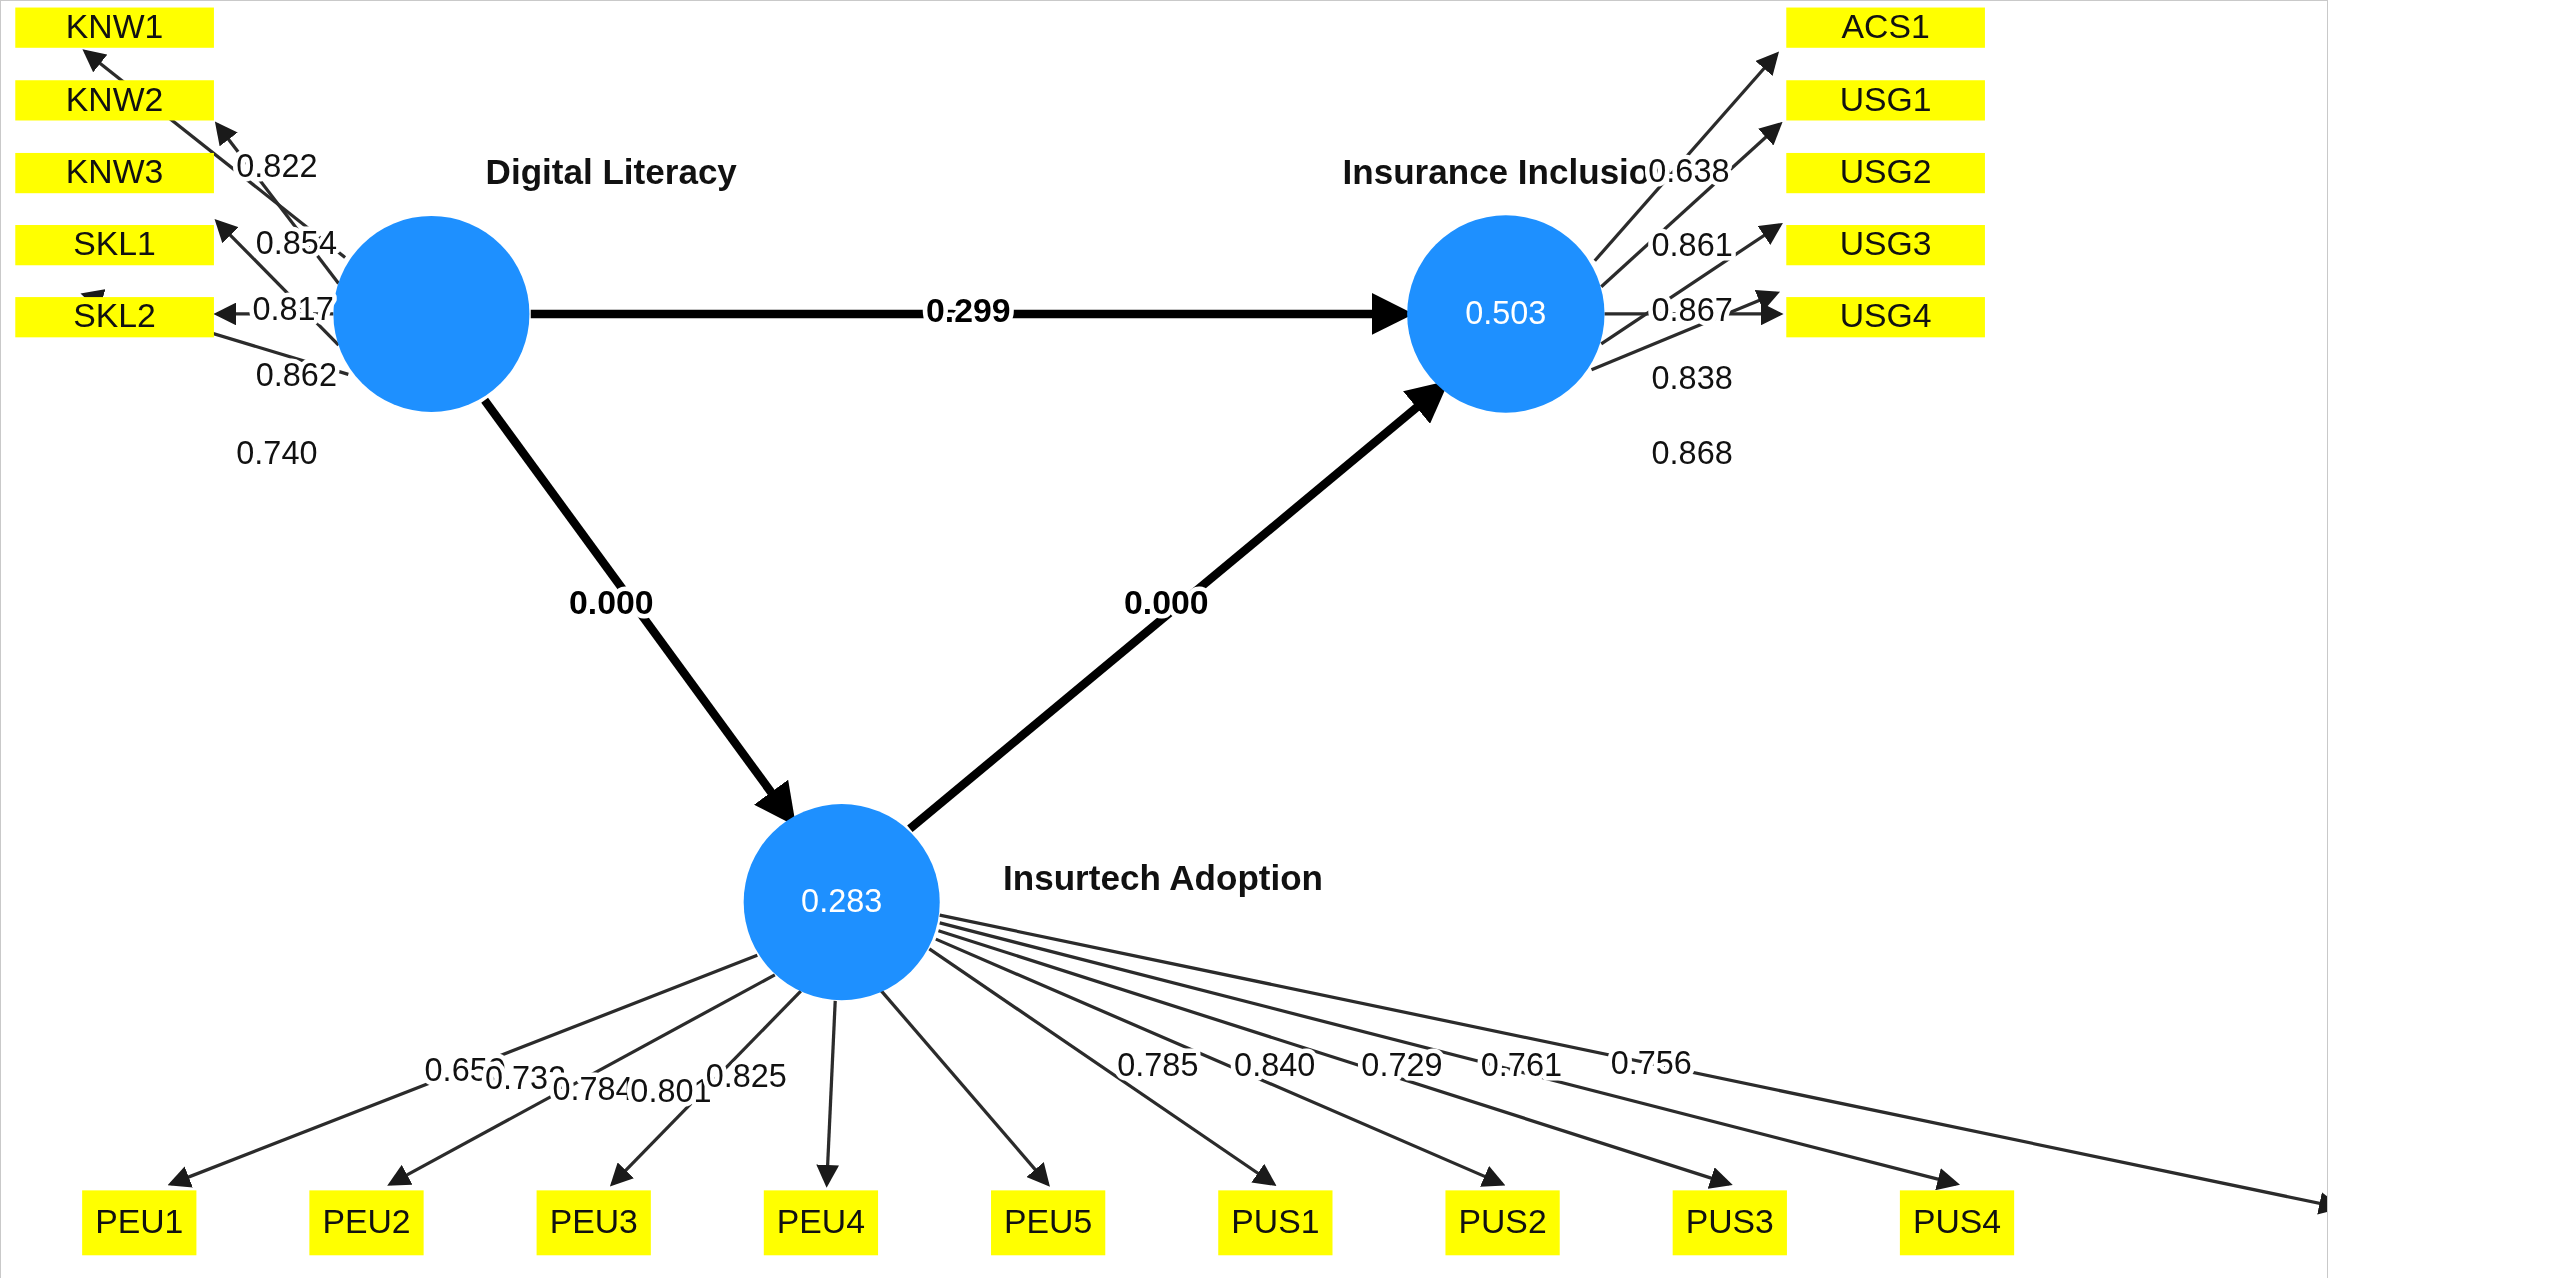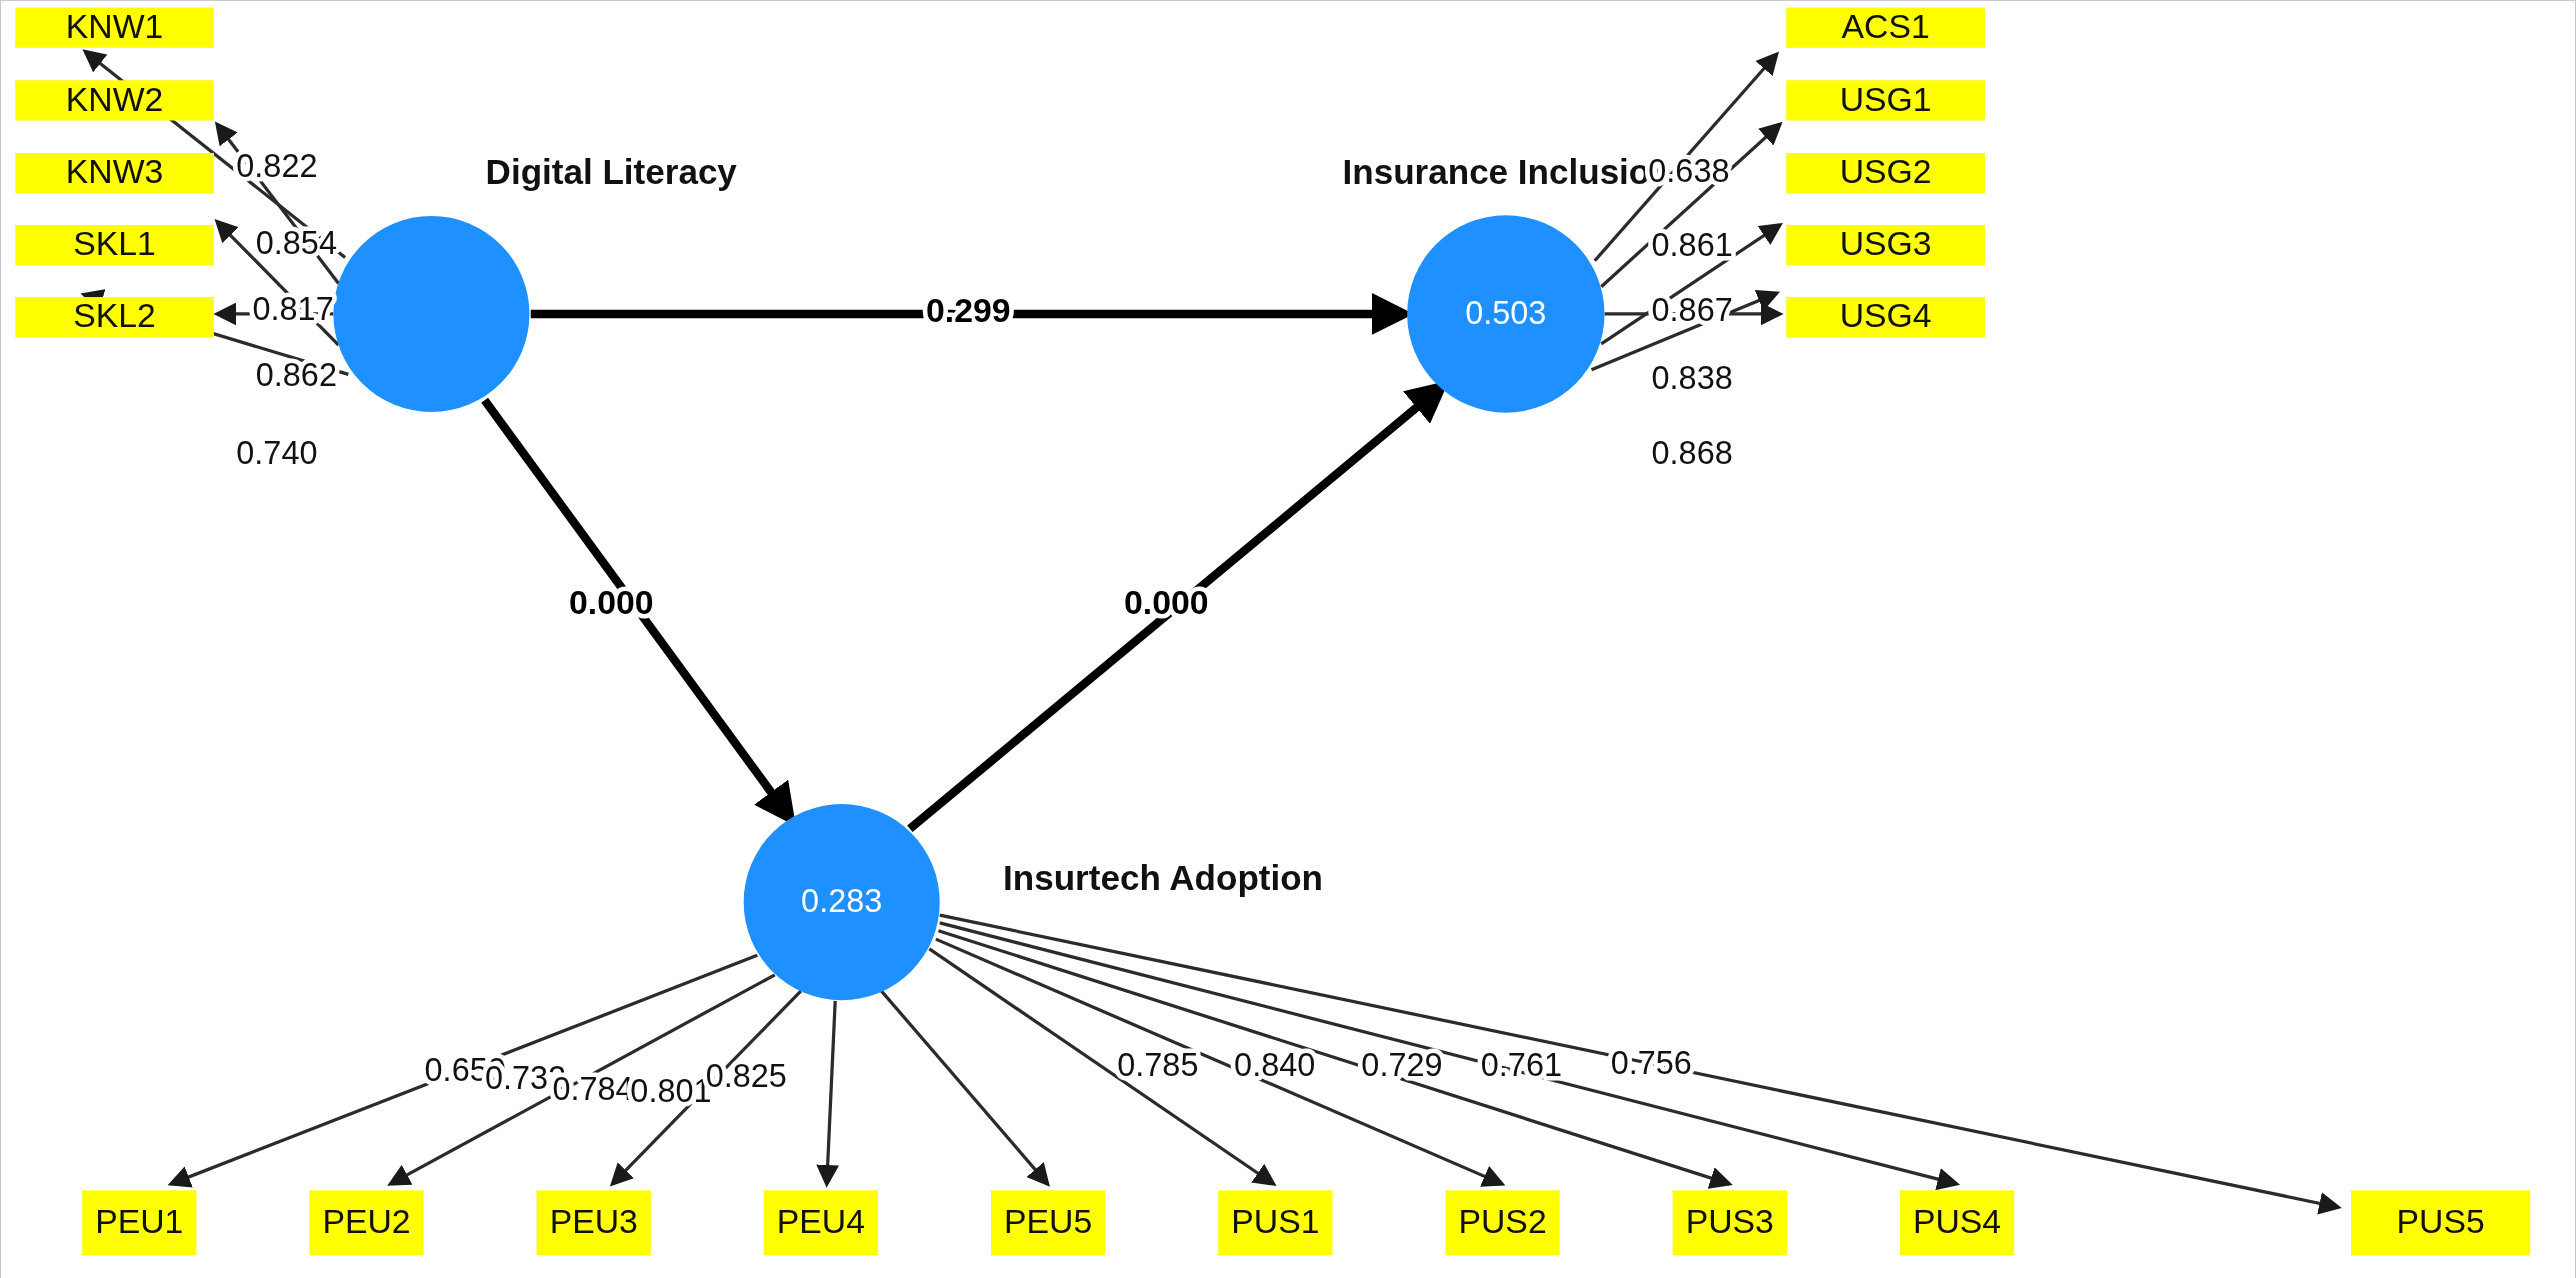--- a/index.html
+++ b/index.html
@@ -1,17 +1,17 @@
 <!DOCTYPE html>
 <html style="font-size:10.4px"><head>
 <meta charset="utf-8">
 <style>
   html,body{margin:0;padding:0;background:#ffffff;}
   body{font-family:"Liberation Sans",sans-serif;}
-  #canvas{position:relative;width:2576px;height:1279px;background:#ffffff;
+  #canvas{position:relative;width:2328px;height:1279px;background:#ffffff;
           border:1.3px solid #c9c9c9;box-sizing:border-box;overflow:hidden;text-decoration:underline;}
   svg#diagram{position:absolute;left:0;top:0;width:2576px;height:1279px;}
   .ind-box-rect{fill:#ffff00;stroke:none;}
   .ind-label{font-family:"Liberation Sans",sans-serif;font-size:52px;fill:#111111;
              text-anchor:middle;dominant-baseline:middle;font-weight:400;}
   .construct-circle{fill:#1e90ff;stroke:none;}
   .construct-r2{font-family:"Liberation Sans",sans-serif;font-size:50px;fill:#ffffff;
                  text-anchor:middle;dominant-baseline:middle;}
   .construct-title{font-family:"Liberation Sans",sans-serif;font-size:54px;fill:#111111;
                    font-weight:bold;text-anchor:middle;dominant-baseline:middle;}

